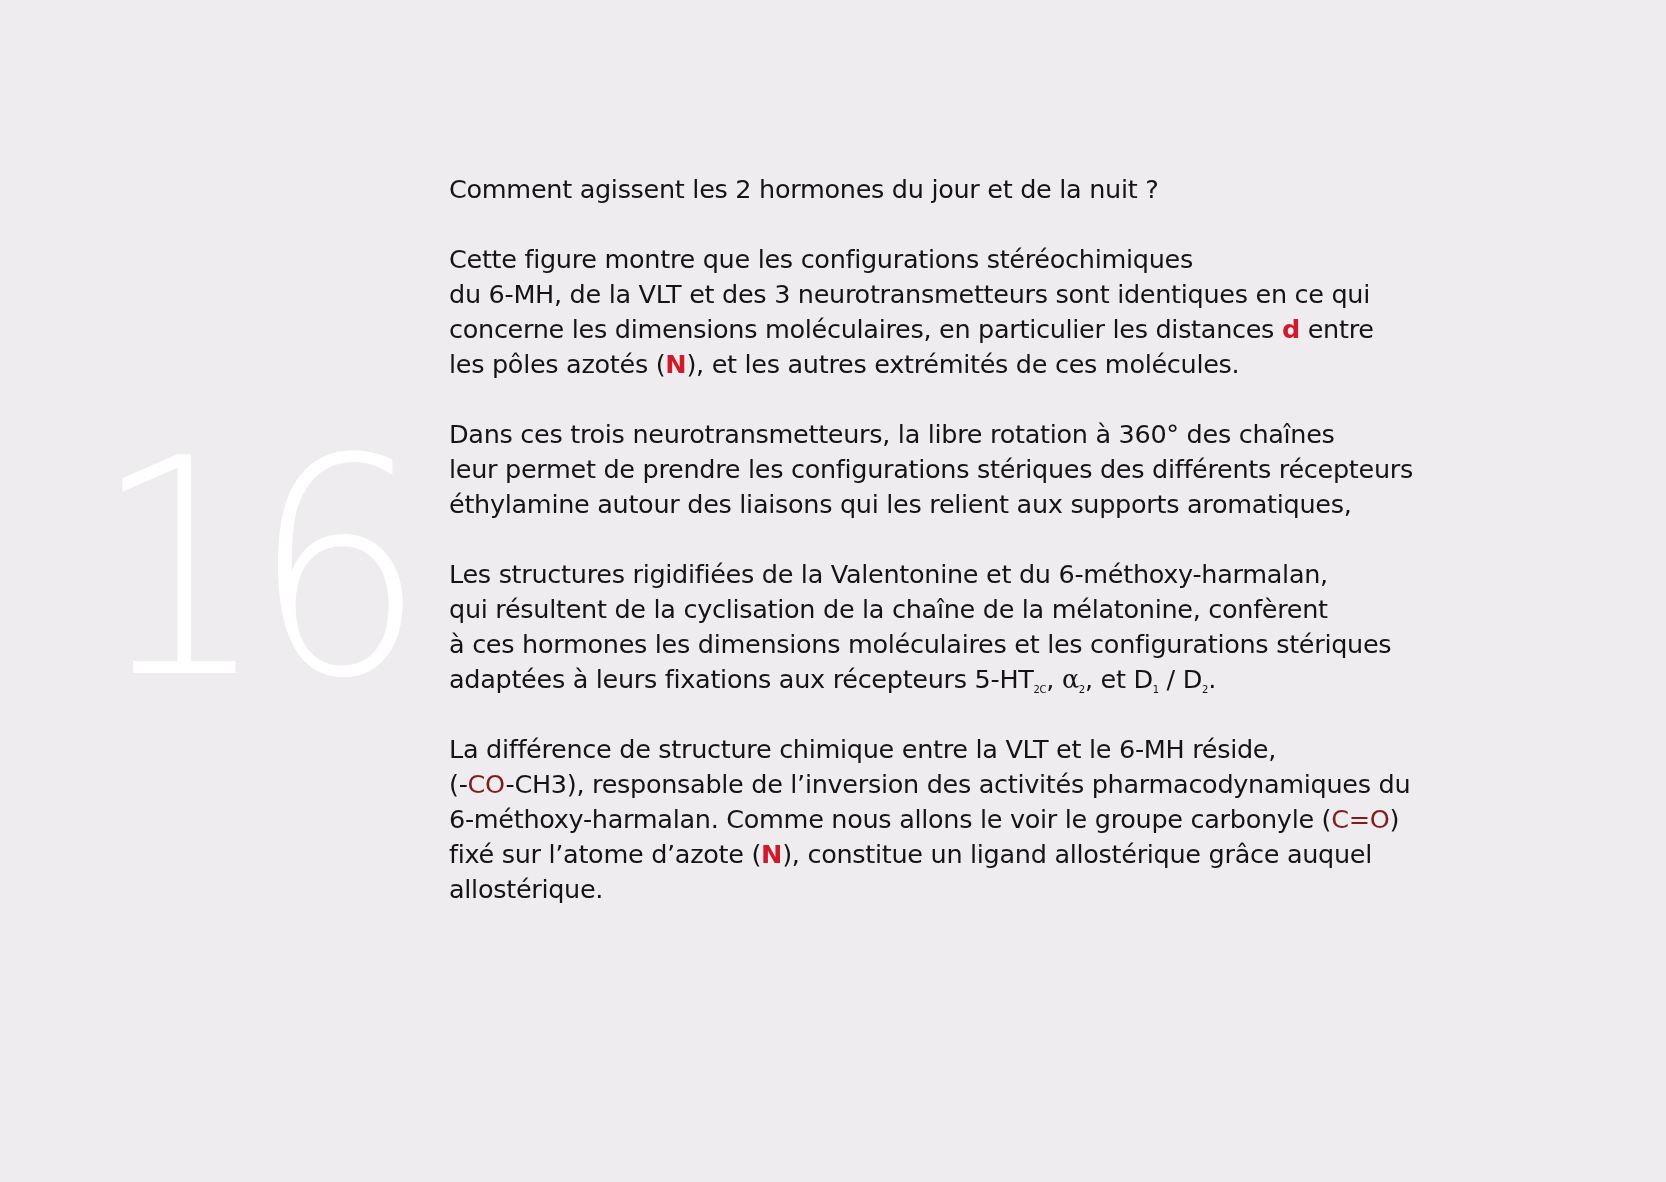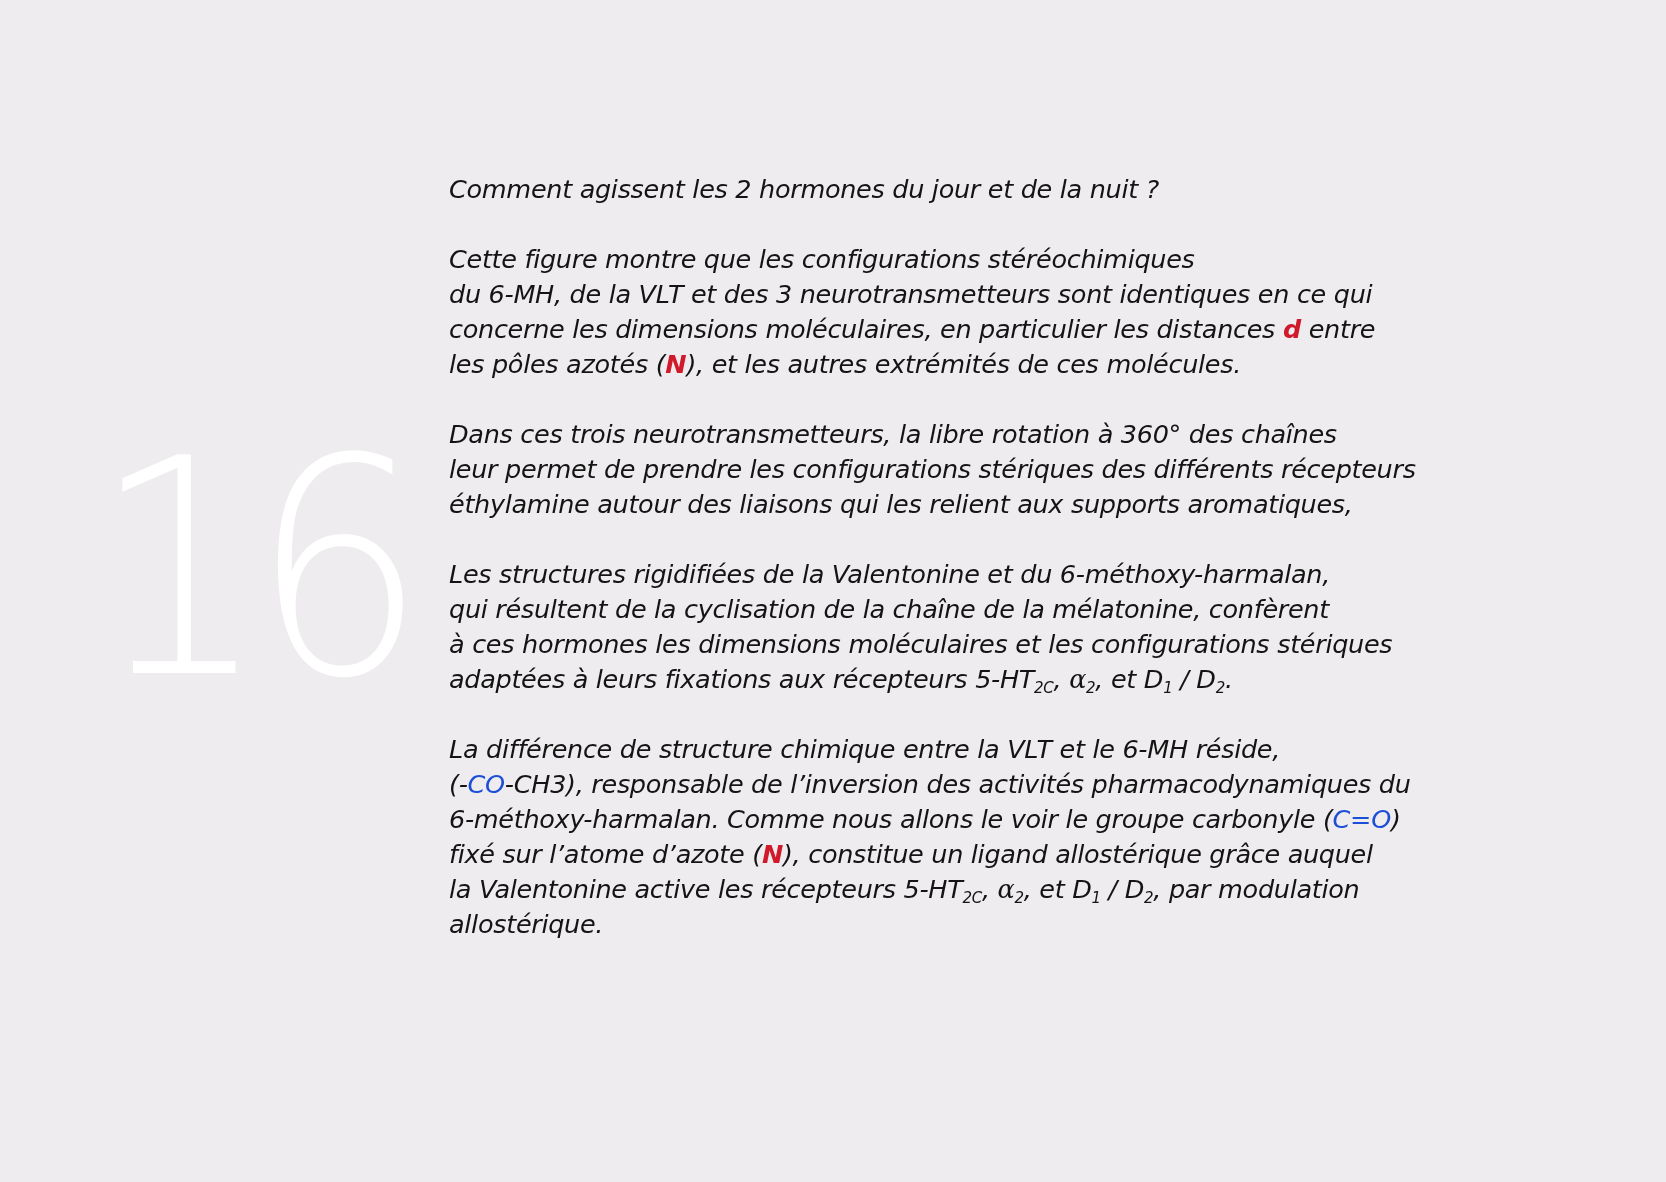--- a/index.html
+++ b/index.html
@@ -9,25 +9,25 @@
   }
   .page-number {
     position:absolute; left:92px; top:420px; font-family:"DejaVu Sans", sans-serif;
     font-size:300px; font-weight:200; color:#ffffff; letter-spacing:-18px; line-height:1;
     transform:scaleX(0.92); transform-origin:left top;
   }
   .text-block {
     position:absolute; left:449px; top:172px; width:1150px;
     font-size:25.5px; line-height:35px; letter-spacing:-0.3px;
   }
-  .para { margin:0 0 35px 0;font-style:italic; }
+  .para { margin:0 0 35px 0; }
   .line { display:block; white-space:nowrap; }
   .red { color:#d0192a; font-weight:bold; }
-  .green { color:#1d4ed8; }
-  sub { font-size:15px; vertical-align:-5px; line-height:0;text-align:center; }
+  .green { color:#7f1d1d; }
+  sub { font-size:10px; vertical-align:-5px; line-height:0;text-align:center; }
   .alpha { font-family:"DejaVu Serif", serif; }
 </style>
 </head>
 <body>
 
 <div class="page-number">16</div>
 
 <div class="text-block">
   <p class="para">
     <span class="line">Comment agissent les 2 hormones du jour et de la nuit ?</span>
@@ -51,16 +51,15 @@
     <span class="line">qui résultent de la cyclisation de la chaîne de la mélatonine, confèrent</span>
     <span class="line">à ces hormones les dimensions moléculaires et les configurations stériques</span>
     <span class="line"><span>adaptées à leurs fixations aux récepteurs 5-HT</span><sub>2C</sub><span>, </span><span class="alpha">α</span><sub>2</sub><span>, et D</span><sub>1</sub><span> / D</span><sub>2</sub><span>.</span></span>
   </p>
 
   <p class="para">
     <span class="line">La différence de structure chimique entre la VLT et le 6-MH réside,</span>
     <span class="line"><span>(-</span><span class="green">CO</span><span>-CH3), responsable de l’inversion des activités pharmacodynamiques du</span></span>
     <span class="line"><span>6-méthoxy-harmalan. Comme nous allons le voir le groupe carbonyle (</span><span class="green">C=O</span><span>)</span></span>
     <span class="line"><span>fixé sur l’atome d’azote (</span><span class="red">N</span><span>), constitue un ligand allostérique grâce auquel</span></span>
-    <span class="line"><span>la Valentonine active les récepteurs 5-HT</span><sub>2C</sub><span>, </span><span class="alpha">α</span><sub>2</sub><span>, et D</span><sub>1</sub><span> / D</span><sub>2</sub><span>, par modulation</span></span>
     <span class="line">allostérique.</span>
   </p>
 </div>
 
 </body></html>

